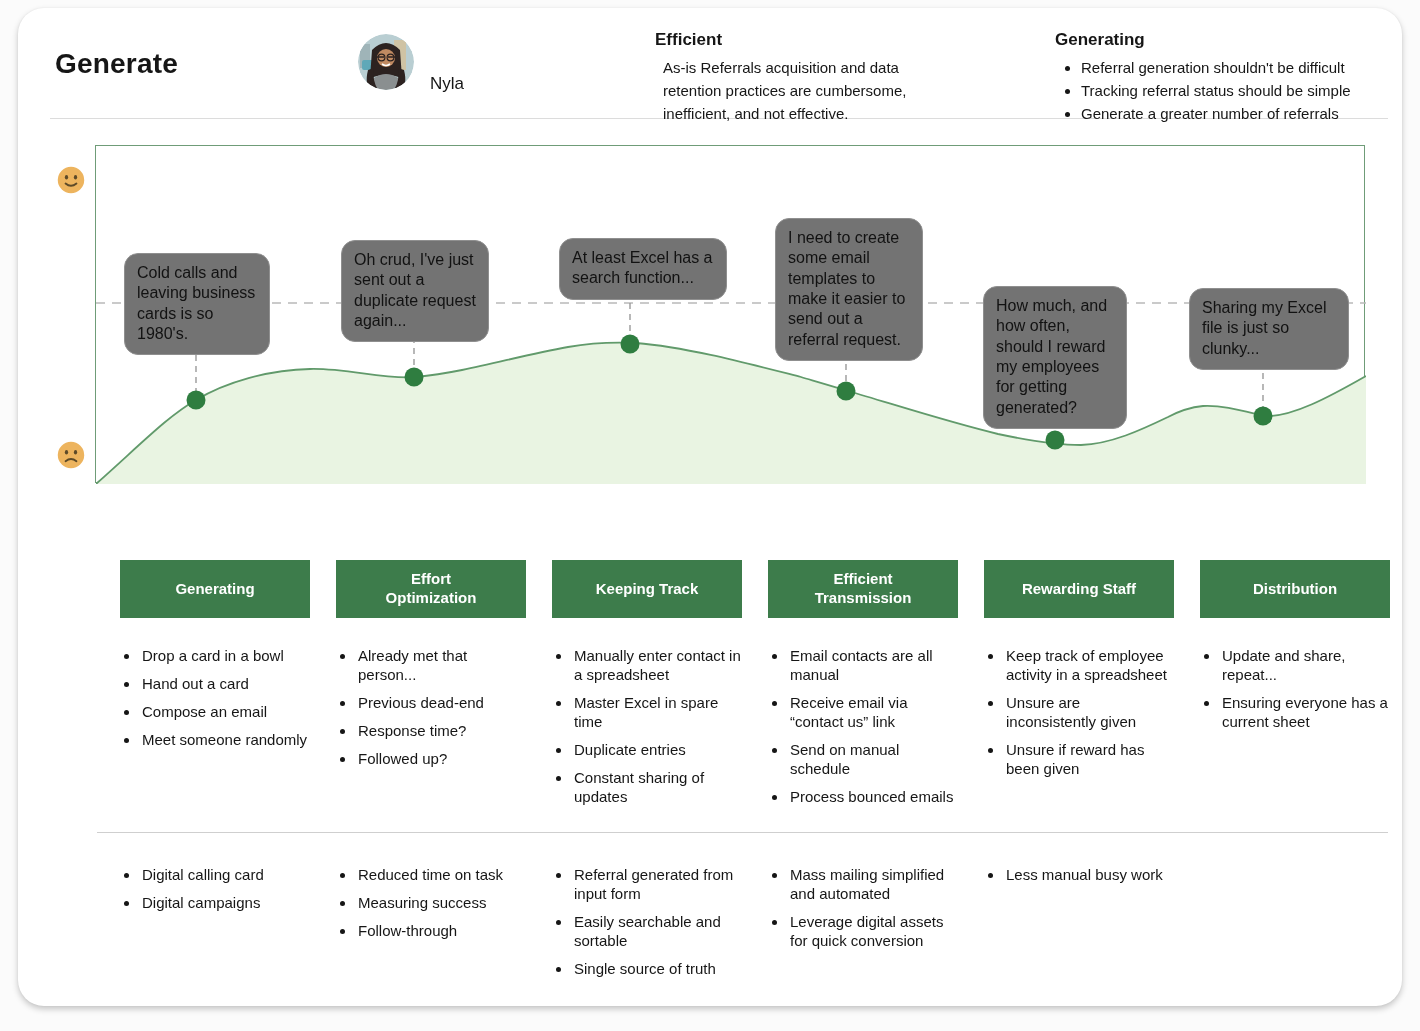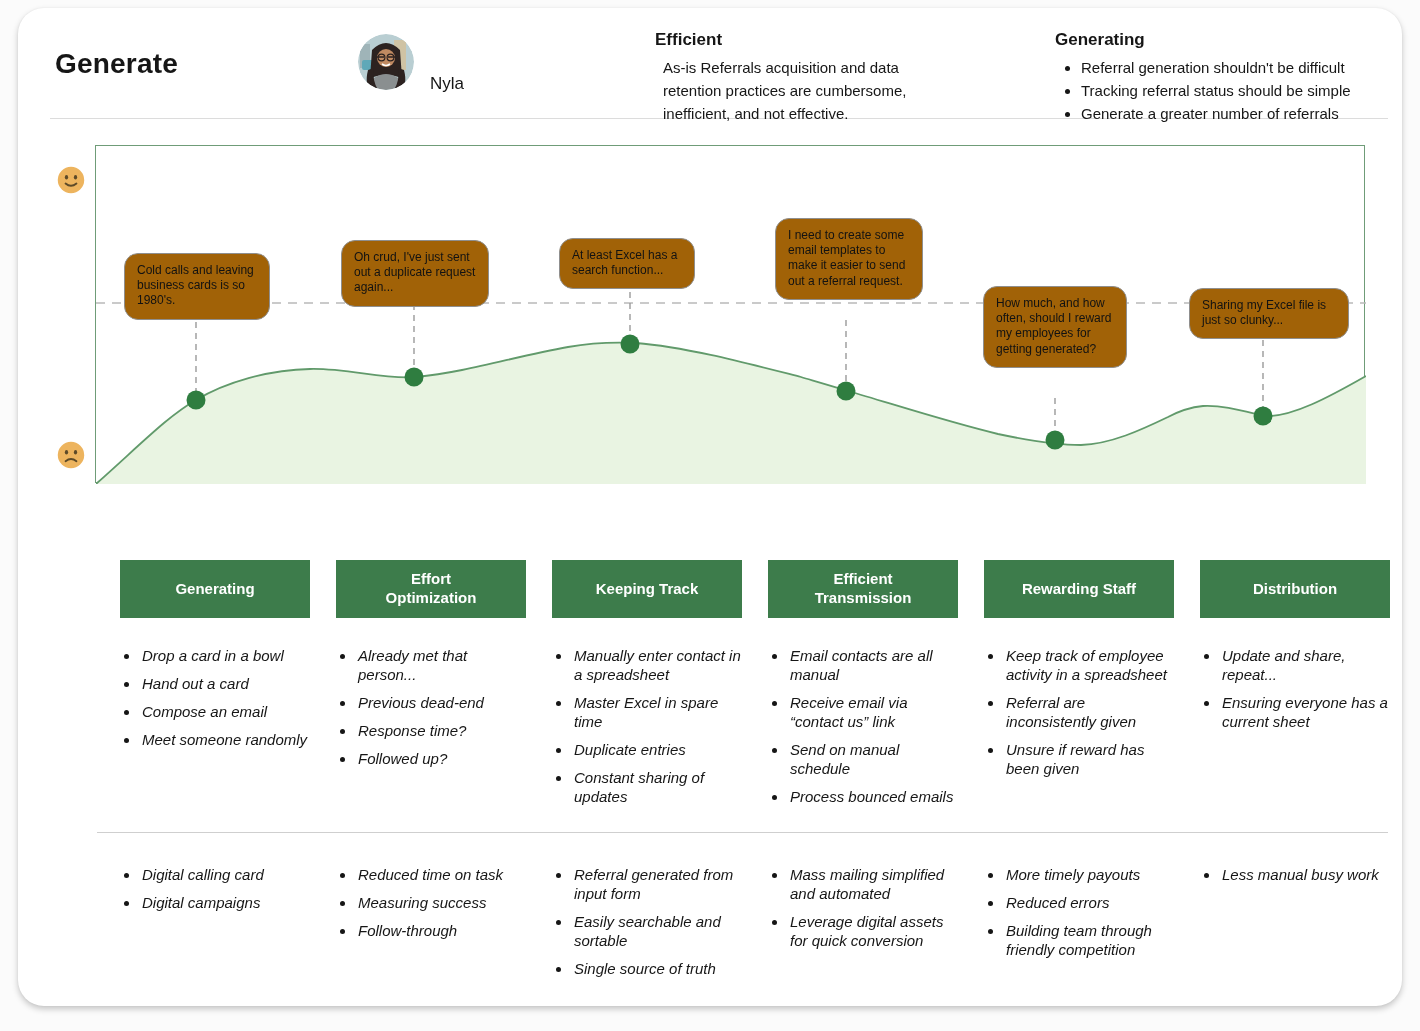--- a/index.html
+++ b/index.html
@@ -27,42 +27,42 @@
   .journey { position:relative; height:390px; }
   .mood { position:absolute; left:39px; width:28px; height:28px; }
   .mood.happy { top:21px; }
   .mood.sad { top:296px; }
   .chart {
     position:absolute; left:77px; top:0; width:1270px; height:338px;
     border:1px solid #6f9c78; background:#ffffff;
   }
   .chart svg { position:absolute; inset:0; }
   .bubble {
-    position:absolute; background:#a16207; border:1.5px solid #8f8f8f; border-radius:14px;
-    padding:9px 11px 10px 12px; font-size:12px; line-height:1.27; color:#121212;
+    position:absolute; background:#737373; border:1.5px solid #8f8f8f; border-radius:14px;
+    padding:9px 11px 10px 12px; font-size:16px; line-height:1.27; color:#121212;
   }
   .b0 { left:28px;  top:107px; width:146px; }
   .b1 { left:245px; top:94px;  width:148px; }
-  .b2 { left:463px; top:92px;  width:136px; }
+  .b2 { left:463px; top:92px;  width:168px; }
   .b3 { left:679px; top:72px;  width:148px; }
   .b4 { left:887px; top:140px; width:144px; }
   .b5 { left:1093px;top:142px; width:160px; }
 
   
   .cols { position:relative; margin-left:102px; width:1270px; display:grid;
           grid-template-columns:repeat(6,190px); column-gap:26px; }
   .stages { margin-top:25px; }
   .stage-hd {
     height:58px; background:#3d7c4b; color:#fff; font-size:15px; font-weight:700;
     display:flex; align-items:center; justify-content:center; text-align:center;
     line-height:1.25; padding:0 28px;
   }
   .lists { padding-top:28px; min-height:204px; }
   .lists ul { list-style:disc; padding-left:20px; }
-  .lists li { font-size:15px; line-height:1.27; margin-bottom:9px; padding-left:2px;font-style:italic; }
+  .lists li { font-size:15px; line-height:1.27; margin-bottom:9px; padding-left:2px; }
   .section-wrap { position:relative; }
   .mid-divider { border:none; border-top:1px solid #cfcfcf; margin:10px 14px 0 79px; }
   .opps .lists { padding-top:32px; min-height:190px; }
 </style>
 </head>
 <body>
 
 <div class="card">
 
   <div class="hdr">
@@ -204,21 +204,21 @@
           <li>Constant sharing of updates</li>
         </ul>
       <ul>
           <li>Email contacts are all manual</li>
           <li>Receive email via “contact us” link</li>
           <li>Send on manual schedule</li>
           <li>Process bounced emails</li>
         </ul>
       <ul>
           <li>Keep track of employee activity in a spreadsheet</li>
-          <li>Referral are inconsistently given</li>
+          <li>Unsure are inconsistently given</li>
           <li>Unsure if reward has been given</li>
         </ul>
       <ul>
           <li>Update and share, repeat...</li>
           <li>Ensuring everyone has a current sheet</li>
         </ul>
     </div>
   </div>
 
   <hr class="mid-divider">
@@ -238,23 +238,18 @@
       <ul>
           <li>Referral generated from input form</li>
           <li>Easily searchable and sortable</li>
           <li>Single source of truth</li>
         </ul>
       <ul>
           <li>Mass mailing simplified and automated</li>
           <li>Leverage digital assets for quick conversion</li>
         </ul>
       <ul>
-          <li>More timely payouts</li>
-          <li>Reduced errors</li>
-          <li>Building team through friendly competition</li>
-        </ul>
-      <ul>
           <li>Less manual busy work</li>
         </ul>
     </div>
   </div>
 
 </div>
 
 </body></html>

